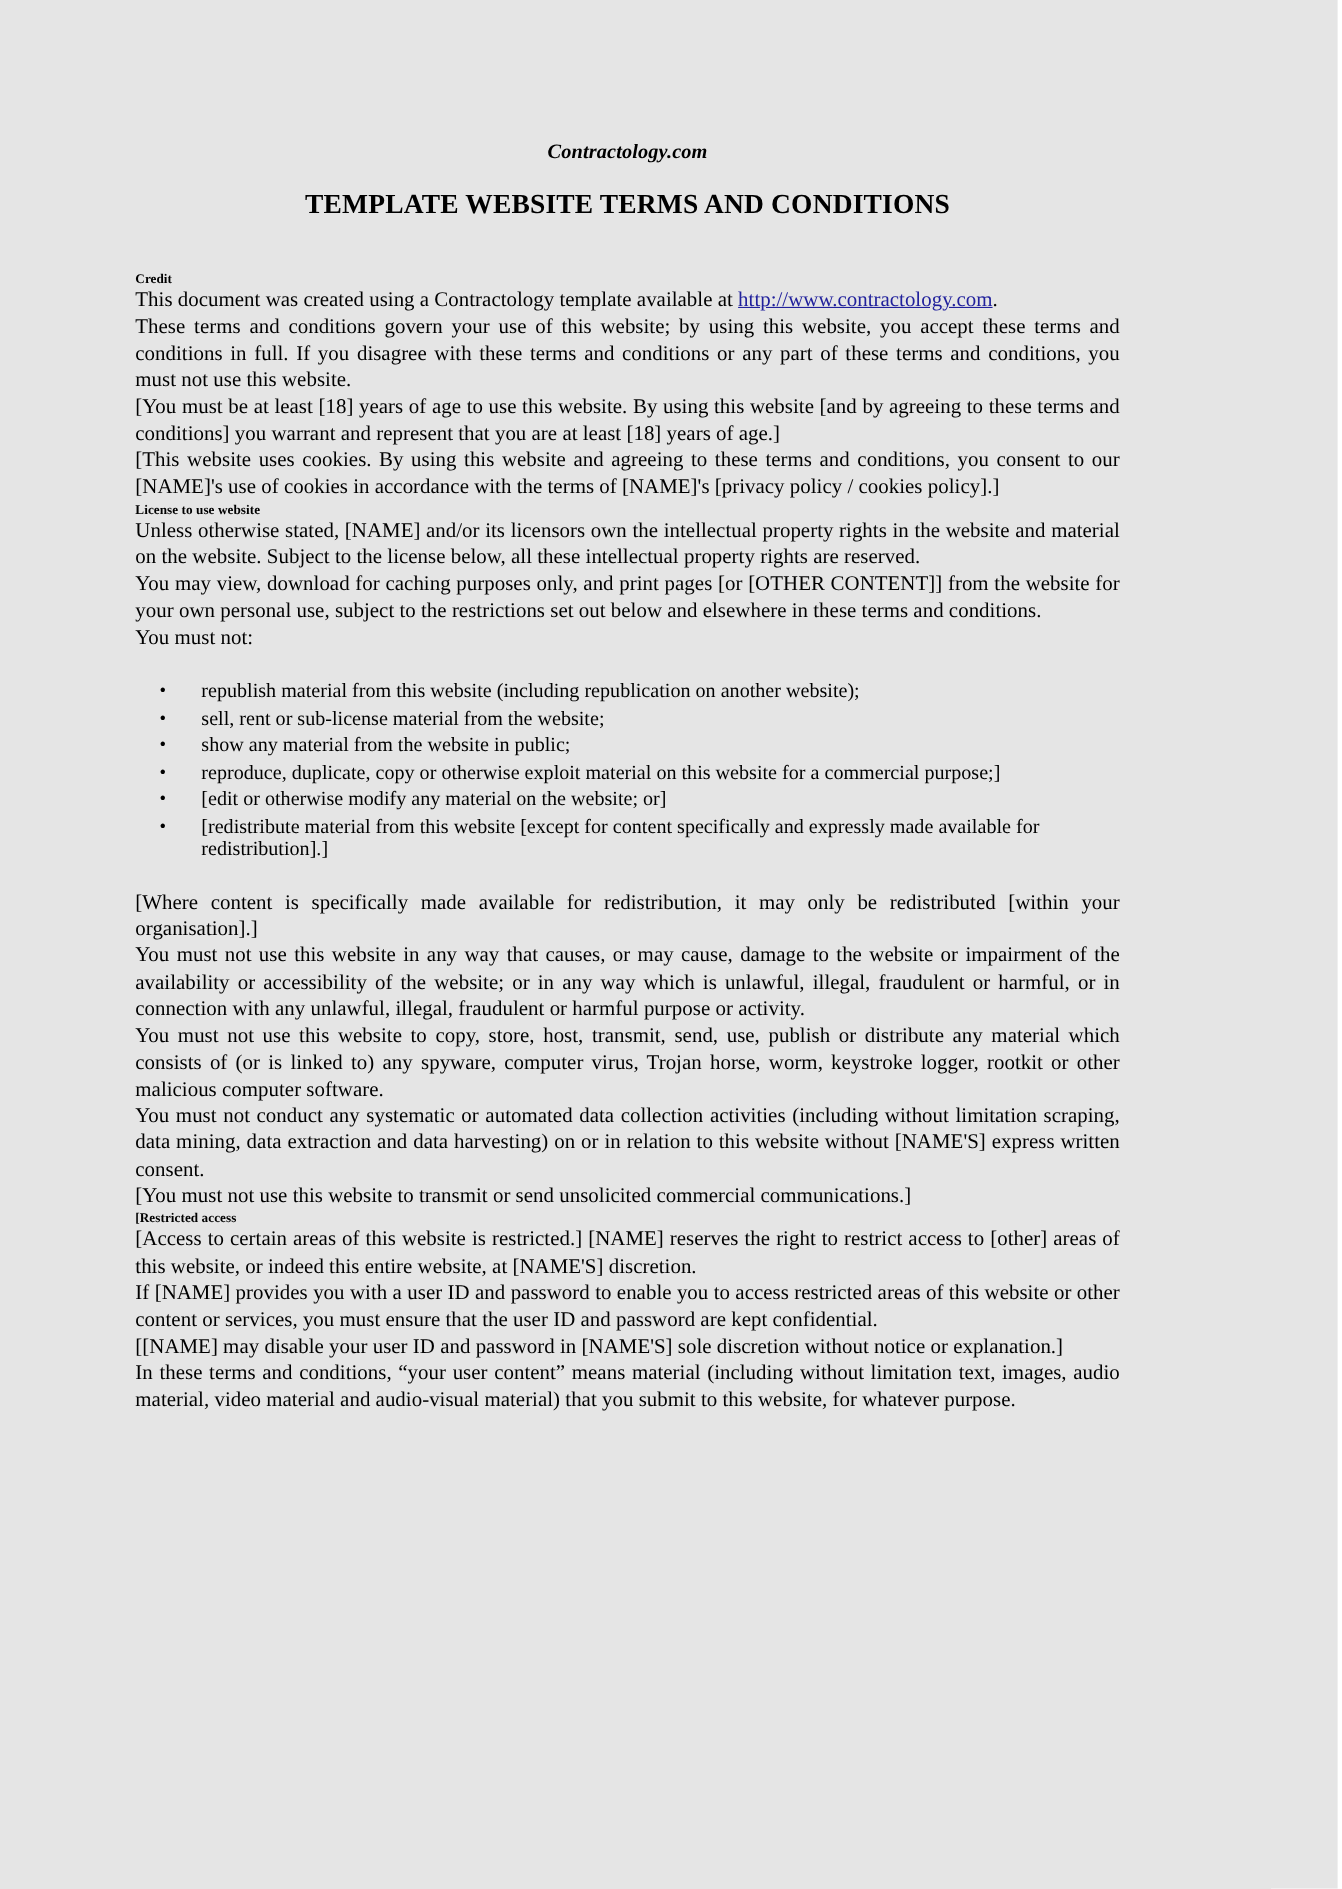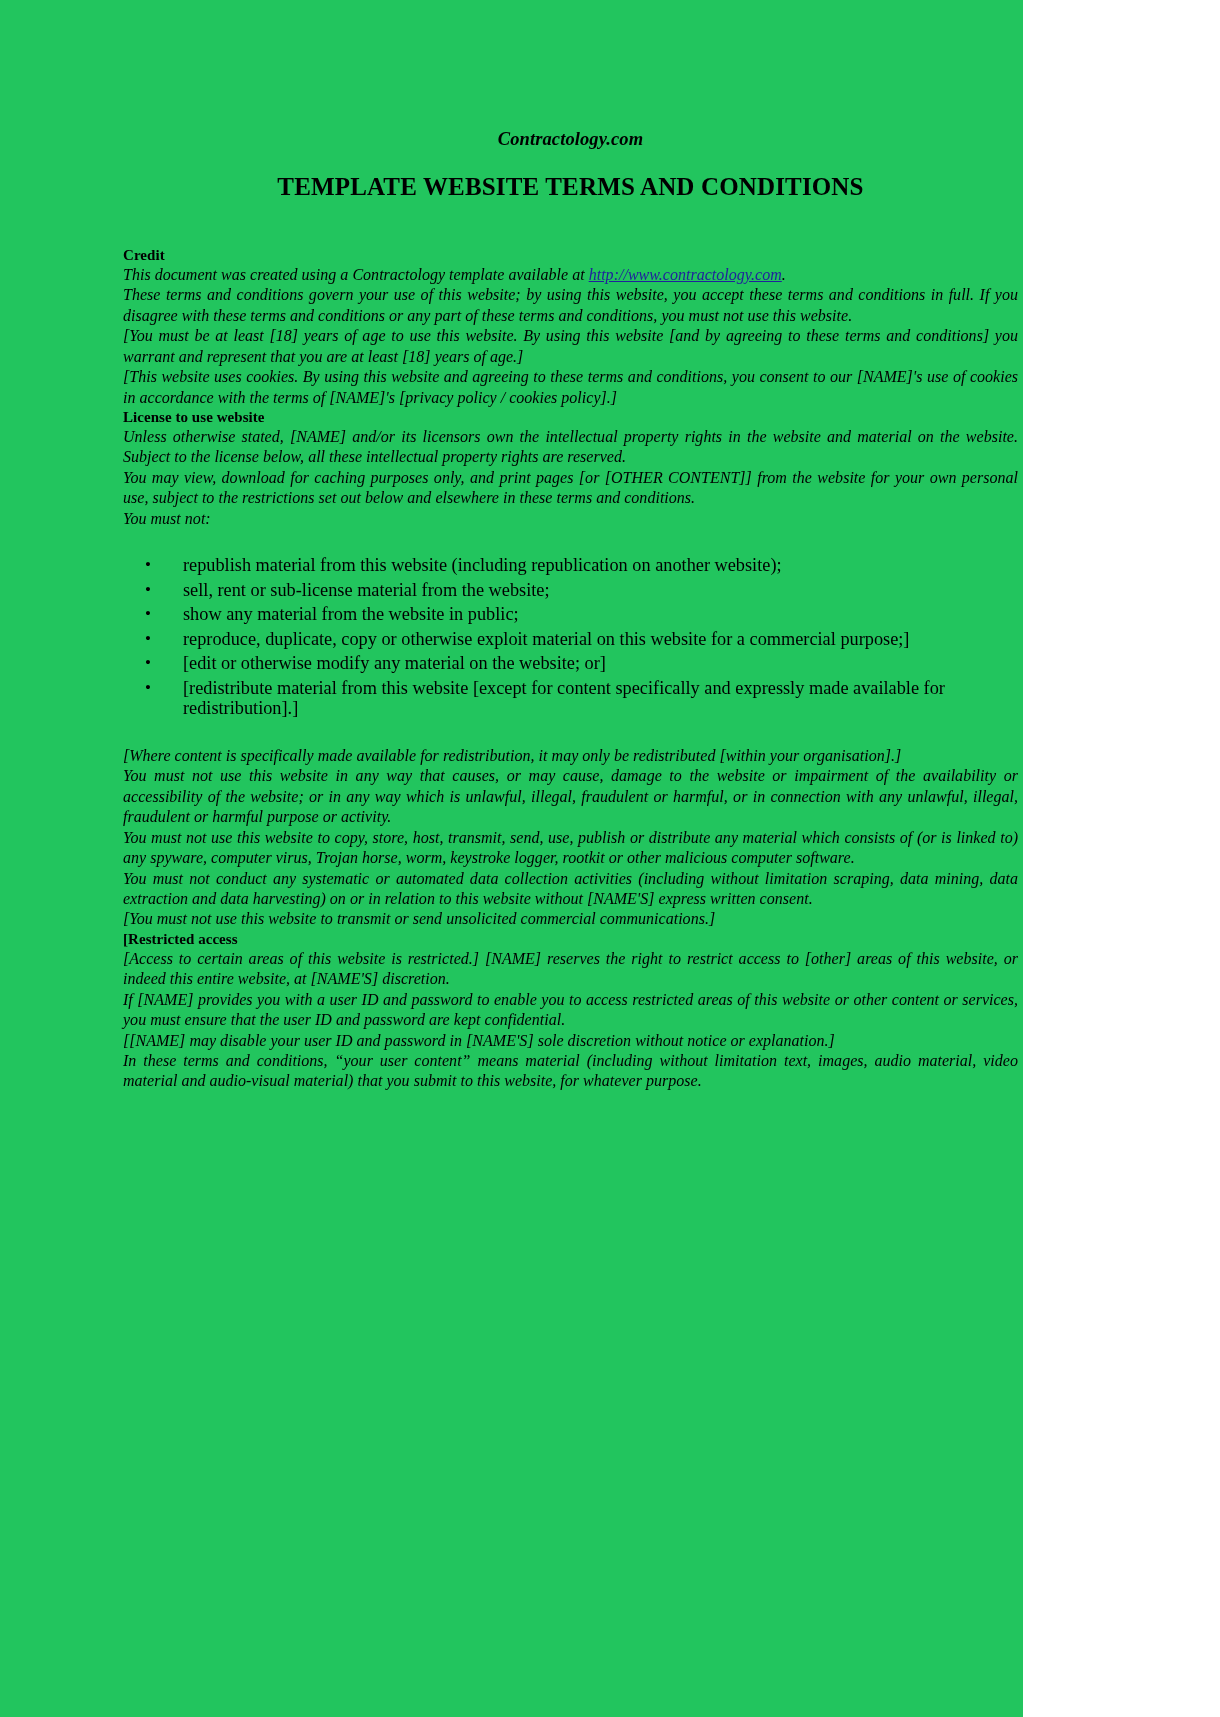--- a/index.html
+++ b/index.html
@@ -6,24 +6,24 @@
   html, body {
     margin: 0;
     padding: 0;
     background: #ffffff;
   }
   body {
     font-family: "Liberation Serif", "DejaVu Serif", serif;
     color: #000000;
   }
   .page {
-    width: 1023px;
+    width: 1216px;
     height: 1717px;
     box-sizing: border-box;
-    background: #22c55e;
+    background: #e5e5e5;
     position: relative;
     overflow: hidden;
   }
   .content {
     position: absolute;
     left: 123px;
     top: 0;
     width: 895px;
   }
   .doc-brand {
@@ -37,35 +37,34 @@
   }
   .doc-title {
     text-align: center;
     font-weight: bold;
     font-size: 25px;
     letter-spacing: 0.15px;
     margin: 22px 0 0 0;
     line-height: 1.2;
   }
   h2.section-heading {
-    font-size: 15px;
+    font-size: 12px;
     font-weight: bold;
     margin: 0;
     padding: 0;
     line-height: 1.25;
     letter-spacing: 0.05px;
   }
   p.body-text {
-    font-size: 16px;
+    font-size: 19px;
     line-height: 1.28;
     margin: 0;
     padding: 0;
     text-align: justify;
     letter-spacing: 0.02px;
-    font-style: italic;
   }
   .blk {
     margin-top: 29px;
   }
   .blk-heading {
     margin-top: 32px;
   }
   .blk-after-heading {
     margin-top: 25px;
   }

